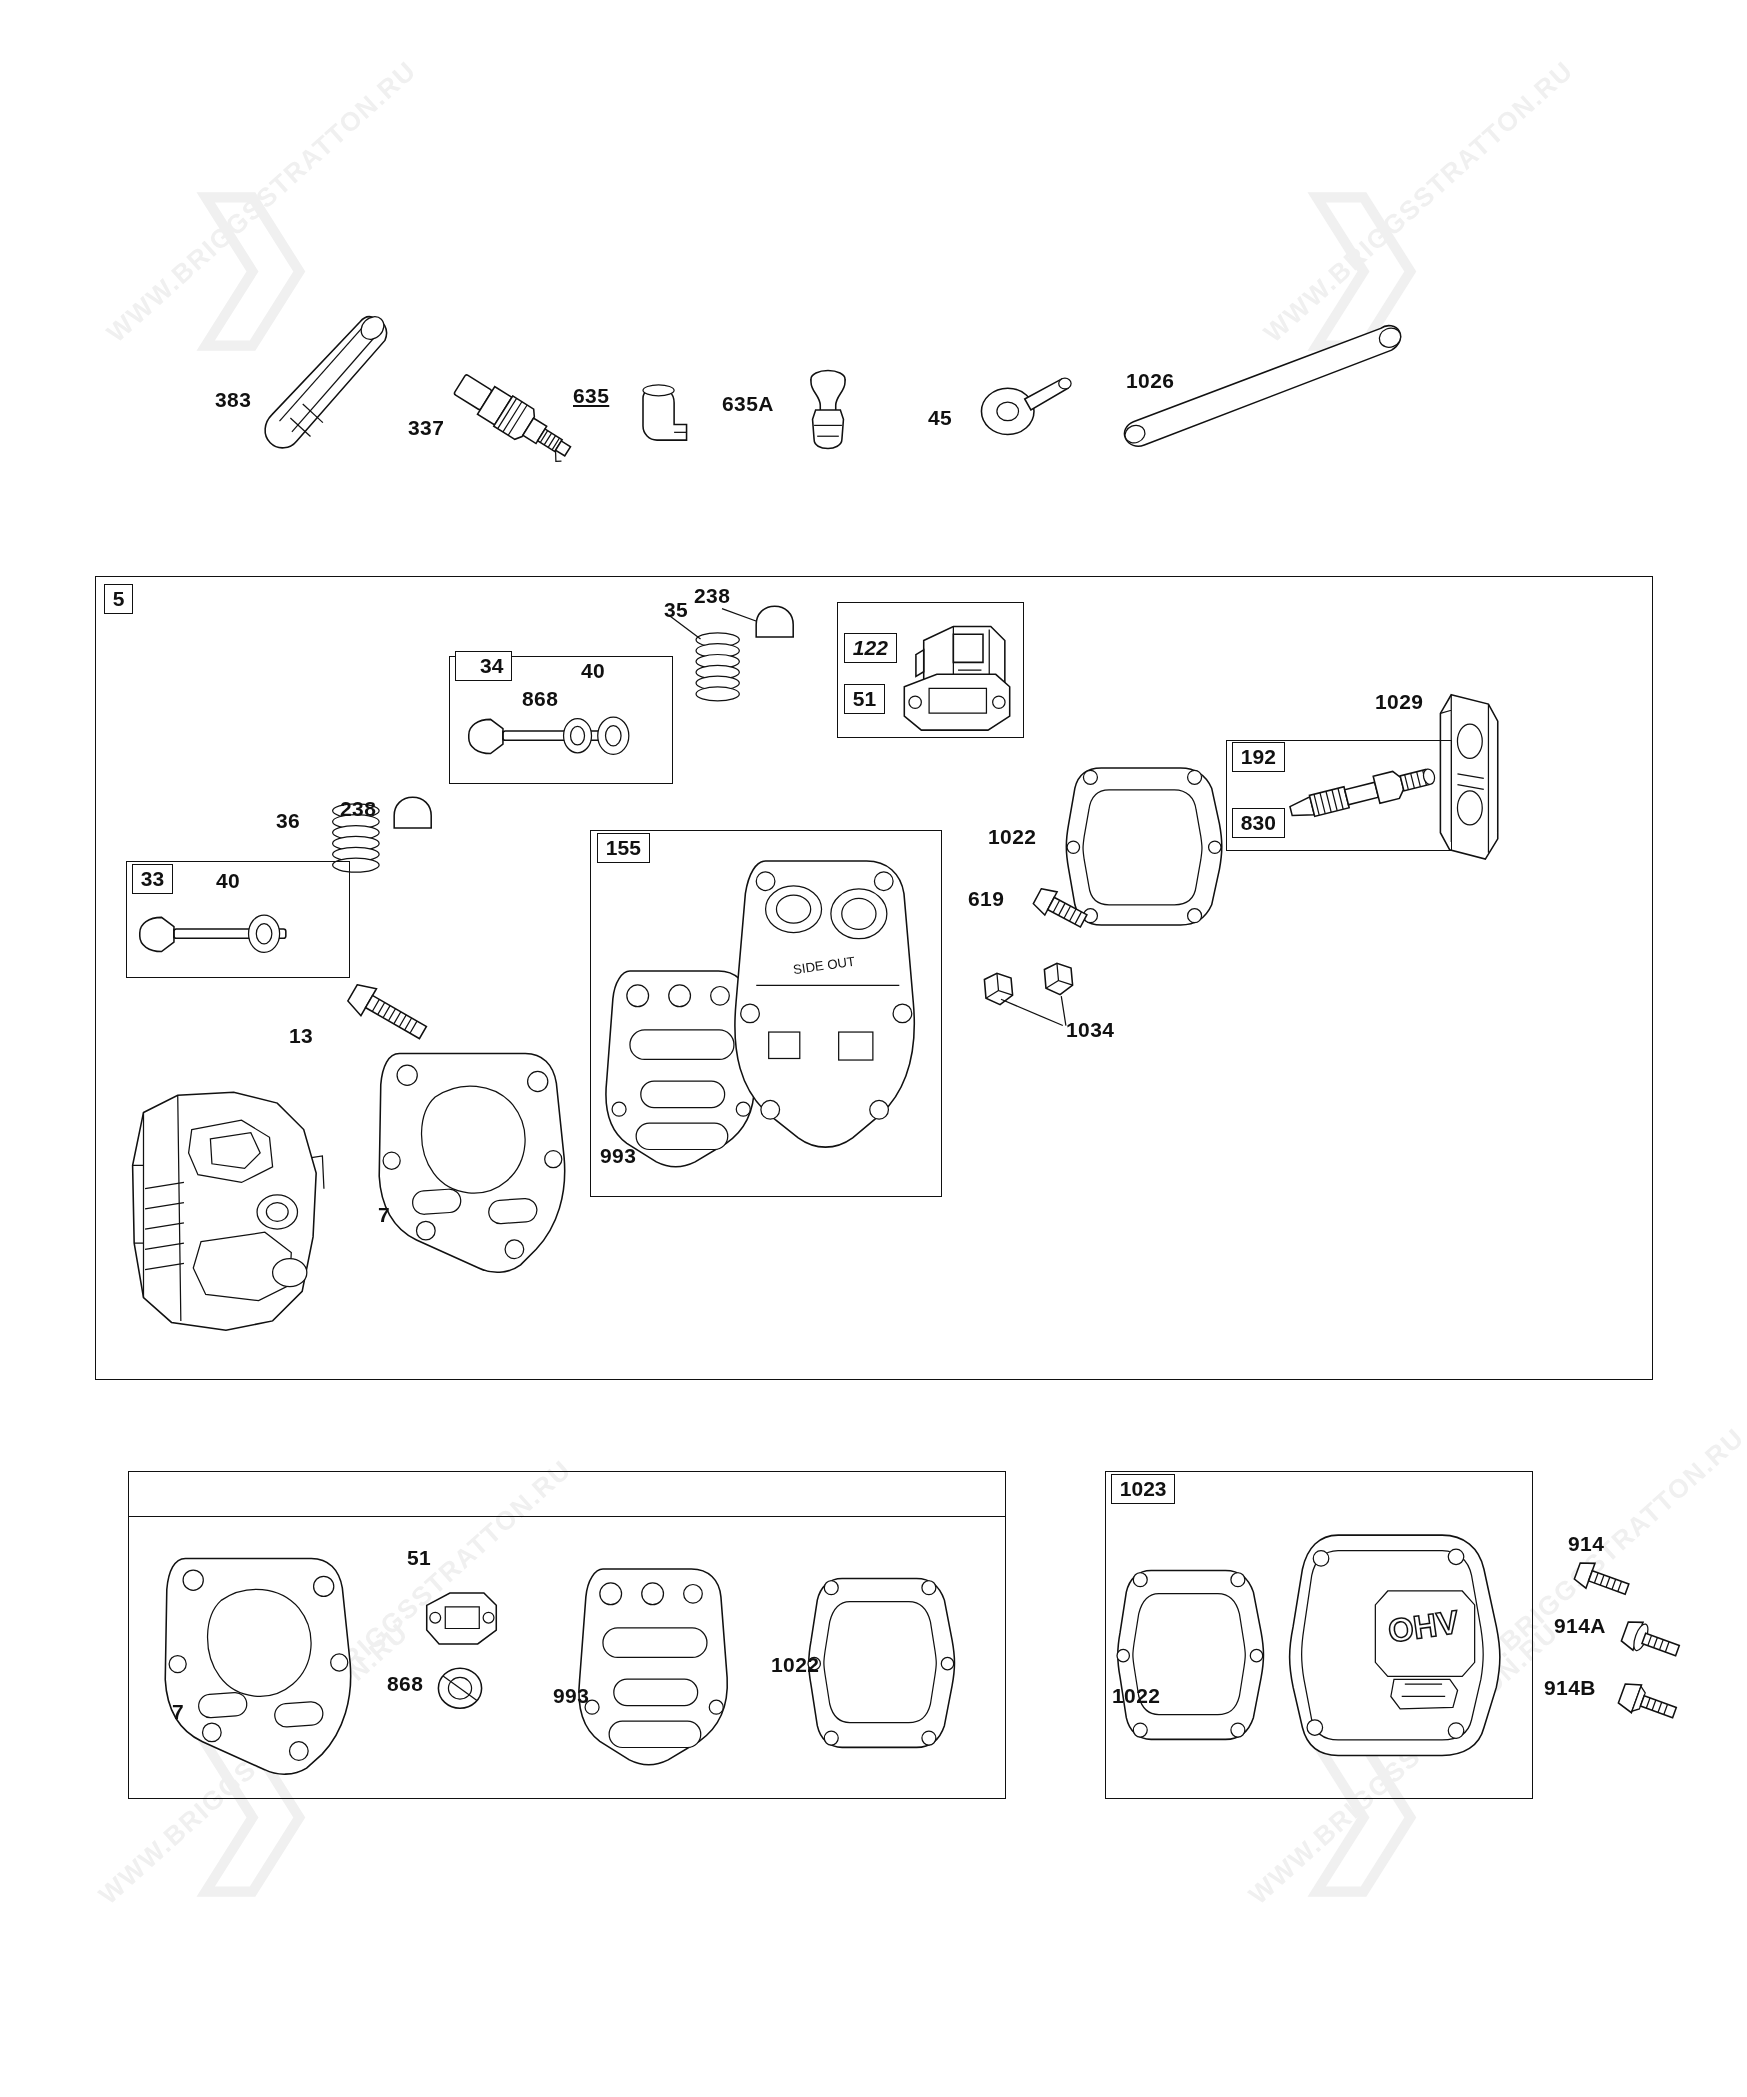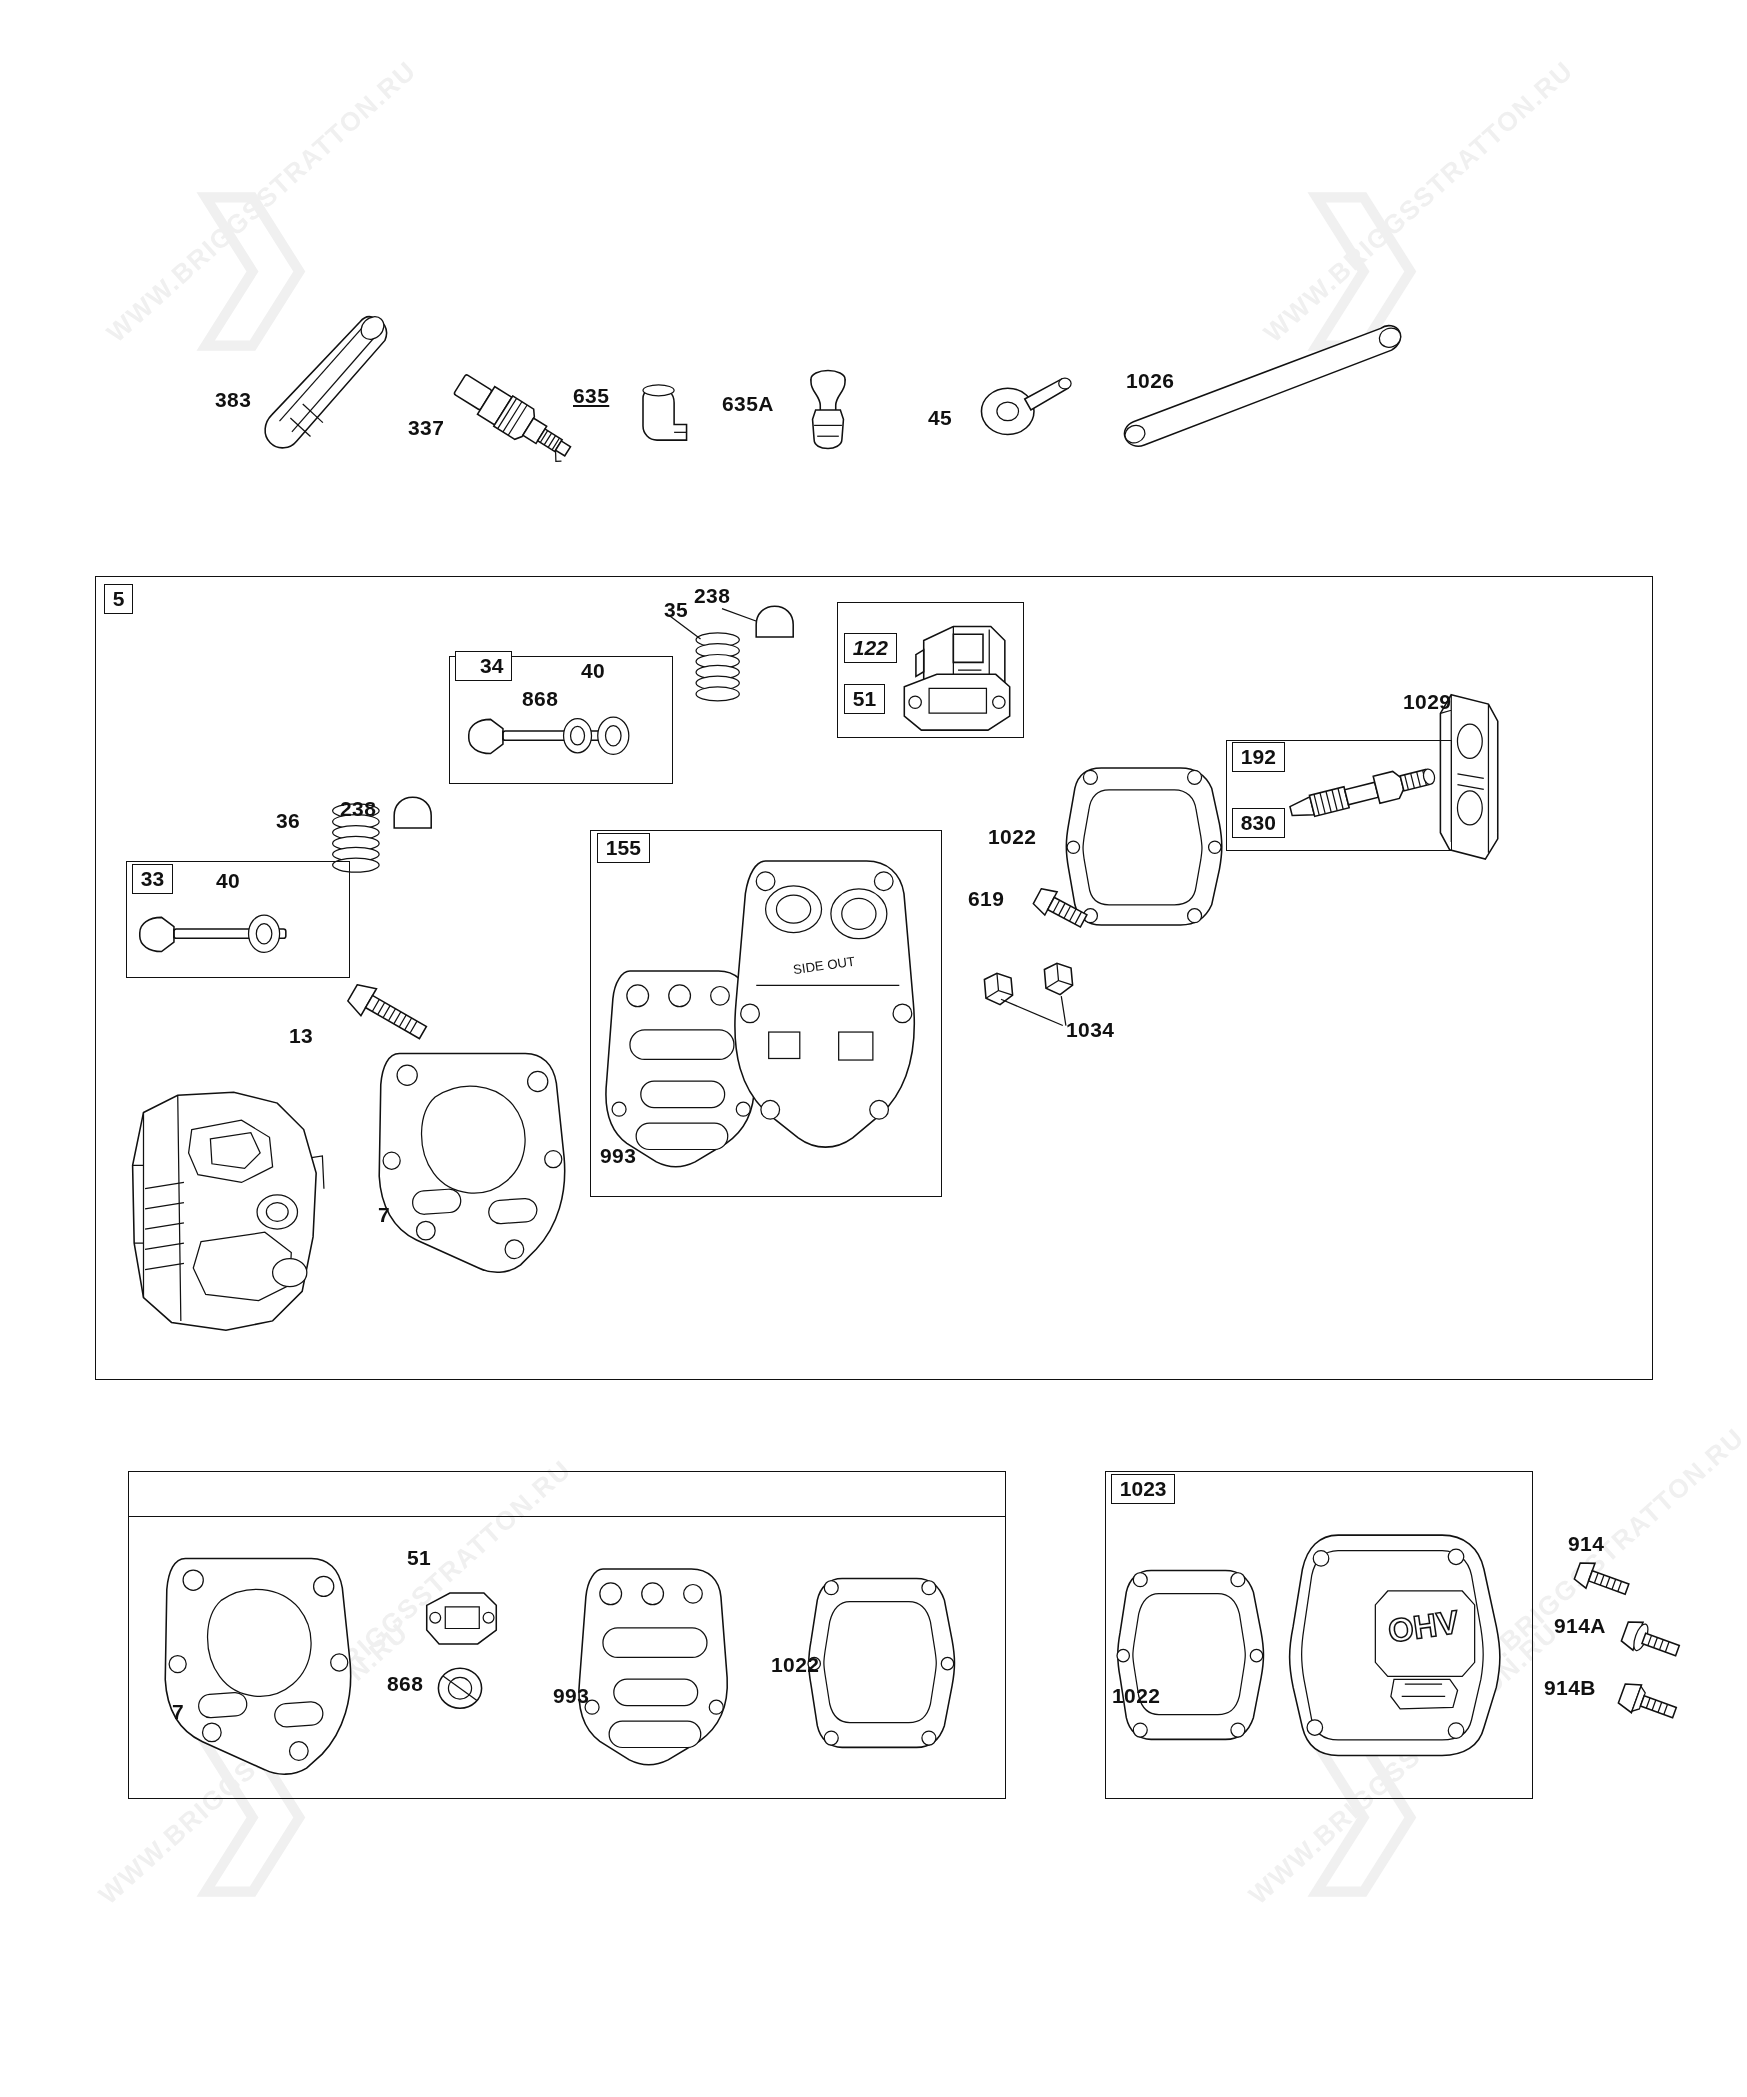--- a/index.html
+++ b/index.html
@@ -215,21 +215,21 @@
     <circle class="fillw-thin" cx="134" cy="44" r="8"></circle>
   </svg>
 
   <svg style="left:1428px; top:687px;" width="93" height="186" viewBox="0 0 120 240">
     <path class="fillw" d="M30,10 L78,22 L90,44 L90,196 L74,222 L28,210 L16,188 L16,34 Z"></path>
     <path class="ln-thin" d="M30,10 L30,200 M16,34 L30,30 M78,22 L78,214"></path>
     <ellipse class="fillw-thin" cx="54" cy="70" rx="16" ry="22"></ellipse>
     <ellipse class="fillw-thin" cx="54" cy="156" rx="16" ry="22"></ellipse>
     <path class="ln-thin" d="M38,112 L72,118 M38,126 L72,132"></path>
   </svg>
-  <div class="lbl" style="left:1375px; top:690px;margin-left:28px;">1029</div>
+  <div class="lbl" style="left:1375px; top:690px;">1029</div>
 
   <div class="frame" style="left:1226px; top:740px; width:224px; height:109px;"></div>
   <div class="boxlbl" style="left:1232px; top:742px;">192</div>
   <div class="boxlbl" style="left:1232px; top:808px;">830</div>
   <svg style="left:1280px; top:754px;" width="171" height="85" viewBox="0 0 220 110">
     <g transform="rotate(-14 110 55)">
       <path class="fillw" d="M12,44 L40,38 L40,62 L12,56 Z"></path>
       <rect class="fillw" x="40" y="36" width="46" height="28"></rect>
       <path class="ln-thin" d="M46,36 L46,64 M54,36 L54,64 M62,36 L62,64 M70,36 L70,64 M78,36 L78,64"></path>
       <rect class="fillw" x="86" y="40" width="40" height="20"></rect>

